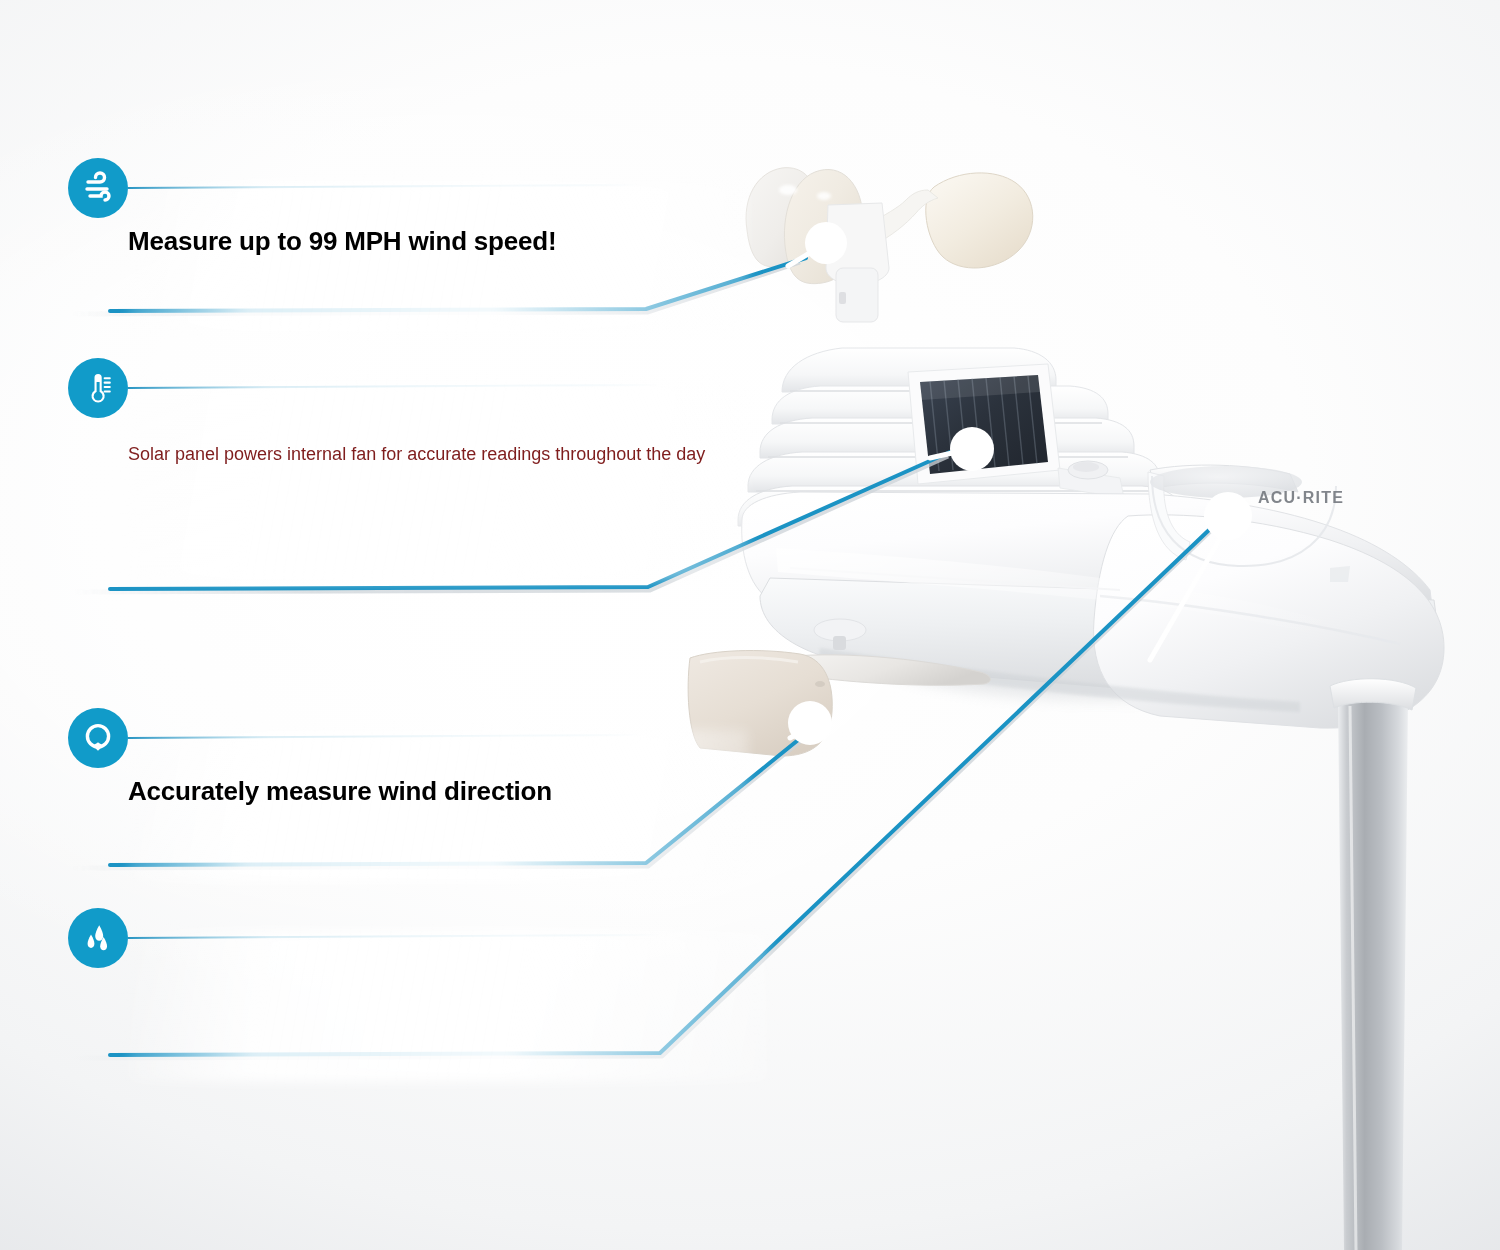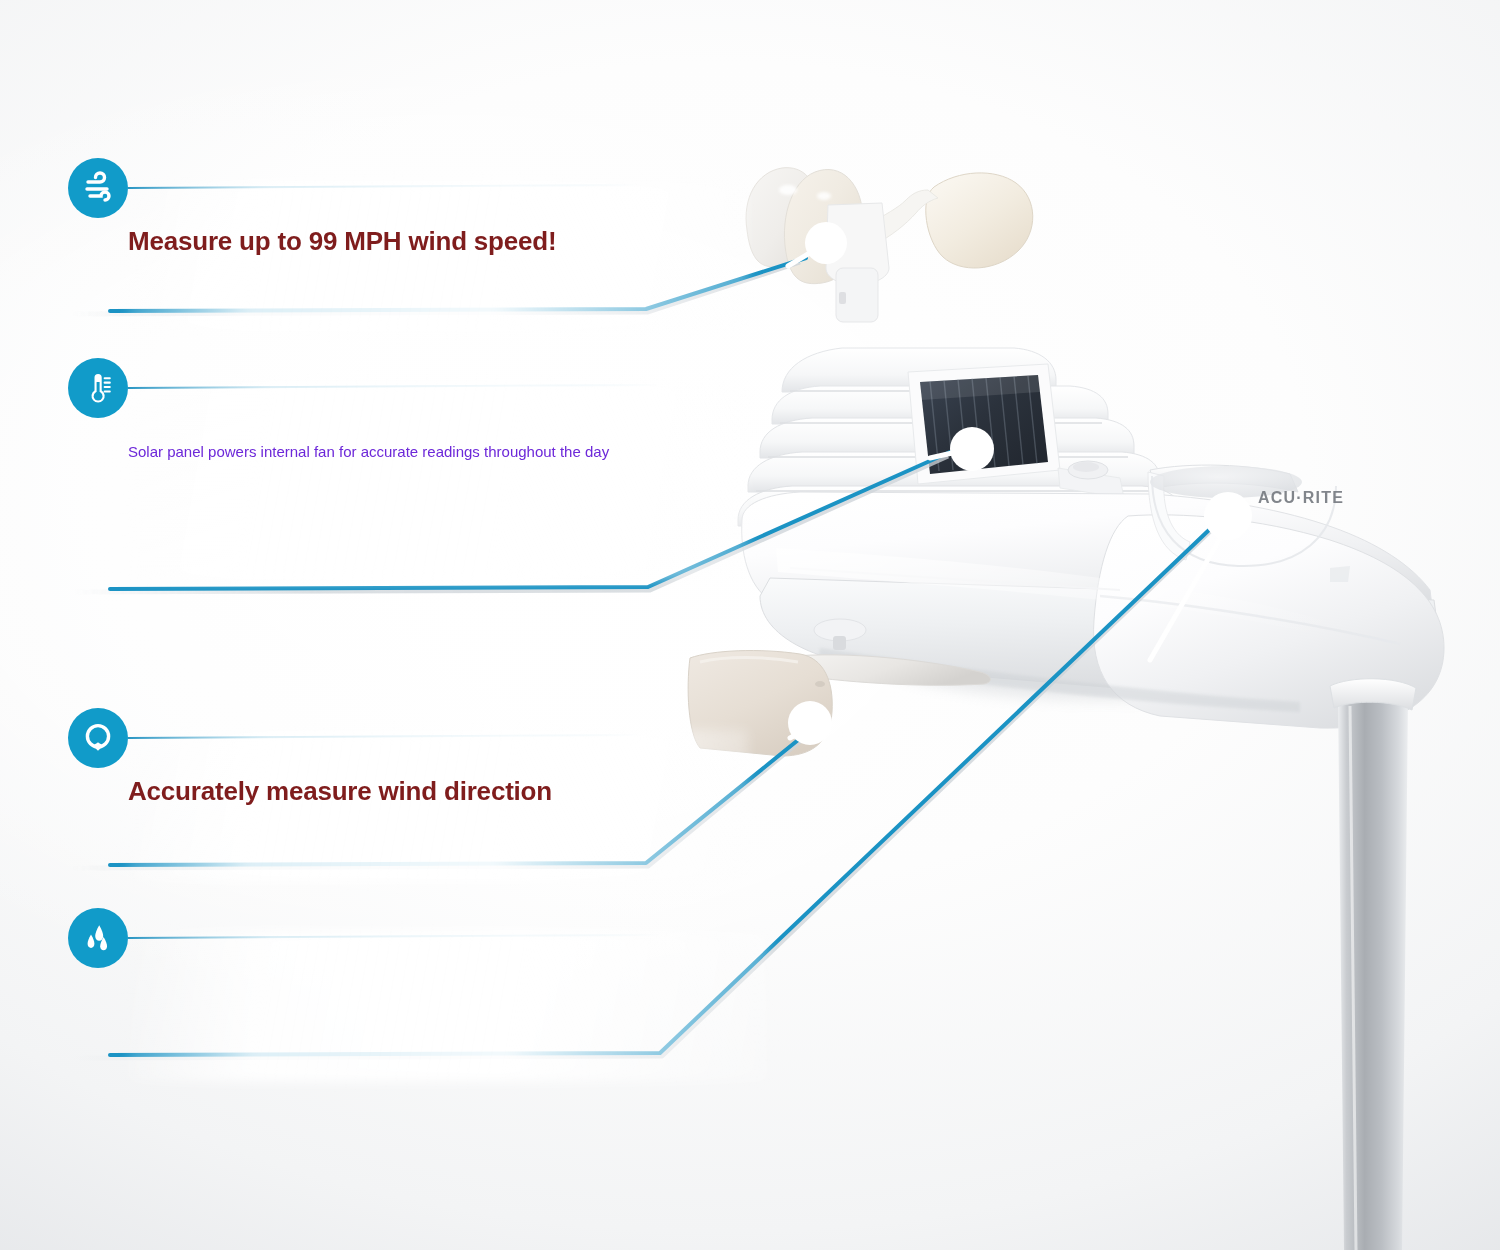--- a/index.html
+++ b/index.html
@@ -50,29 +50,29 @@
     border-radius:50%;
     background:#119bc9;
     display:flex; align-items:center; justify-content:center;
     z-index:3;
     box-shadow:0 0 0 0 rgba(0,0,0,0);
   }
   .icon-badge svg { display:block; }
 
   .ftext { position:absolute; z-index:3; }
   .ftitle {
-    color:#7f1d1d;
+    color:#000000;
     font-weight:bold;
     font-size:26px;
     letter-spacing:-0.2px;
     white-space:nowrap;
   }
   .fsub {
-    color:#6d28d9;
-    font-size:15px;
+    color:#7f1d1d;
+    font-size:18px;
     line-height:1.58;
     font-weight:normal;
     max-width:580px;
   }
 </style>
 </head>
 <body>
 
 <div id="bg-base"></div>
 <div id="bg-soft"></div>

